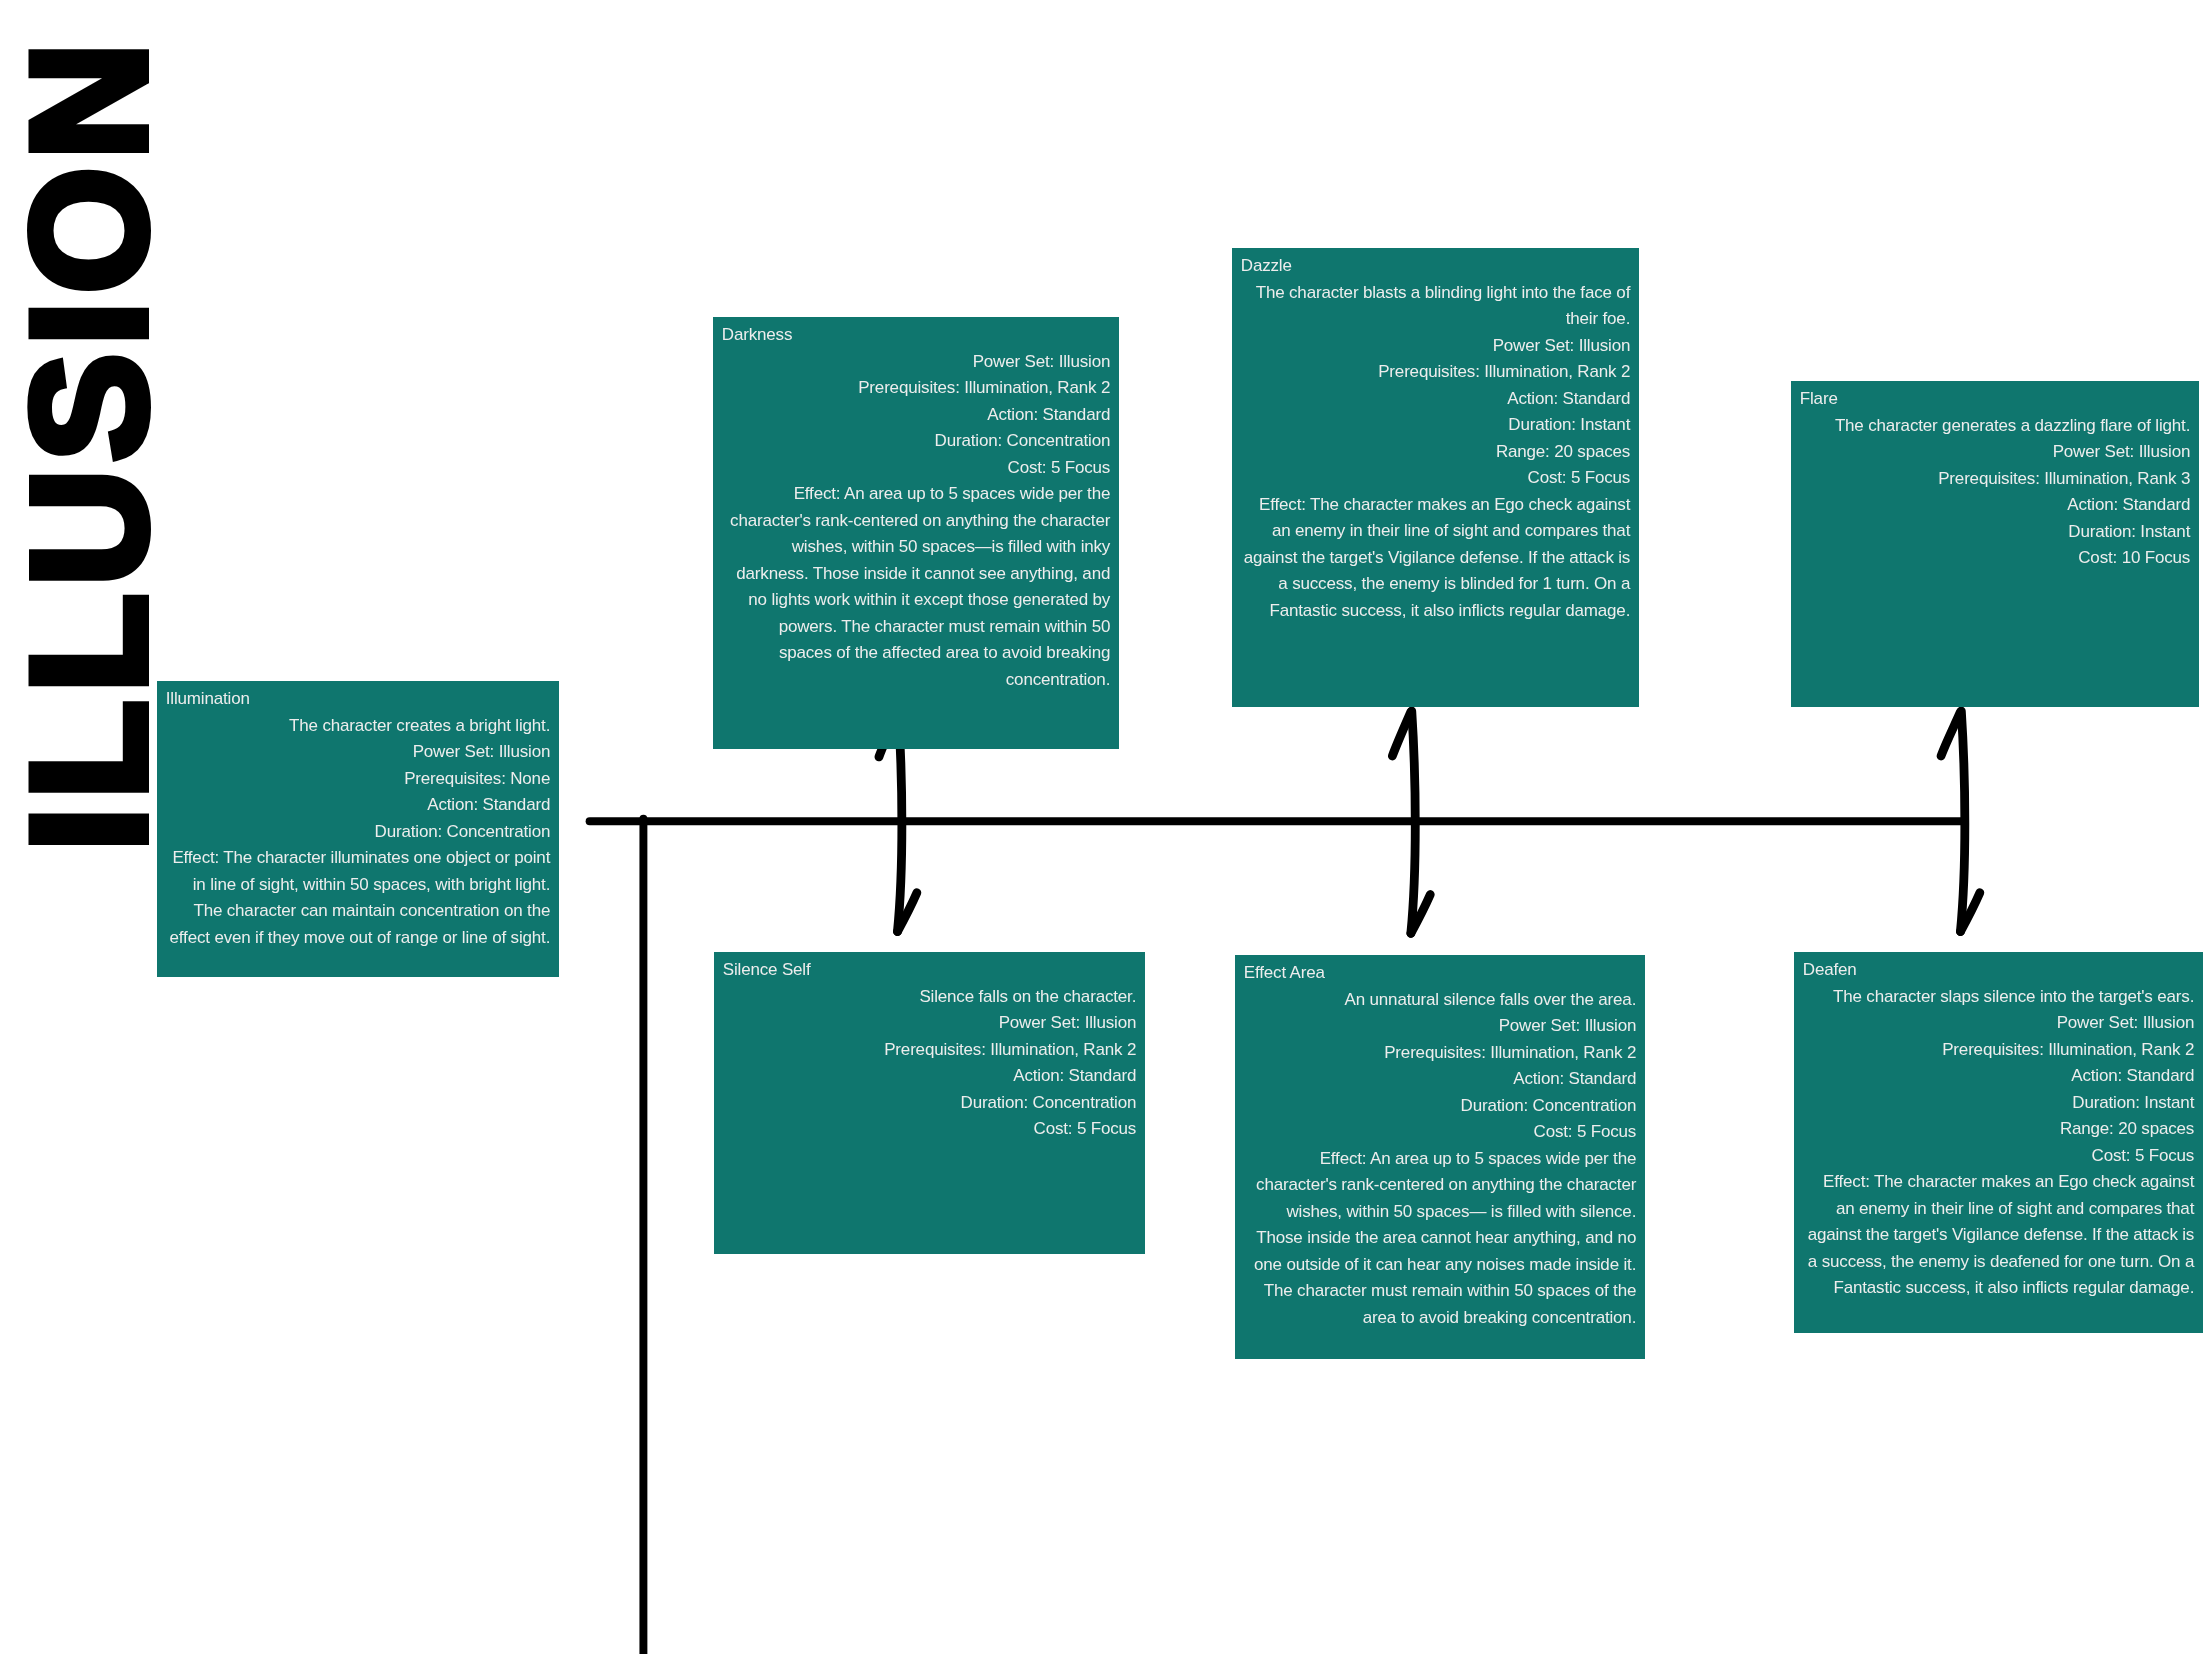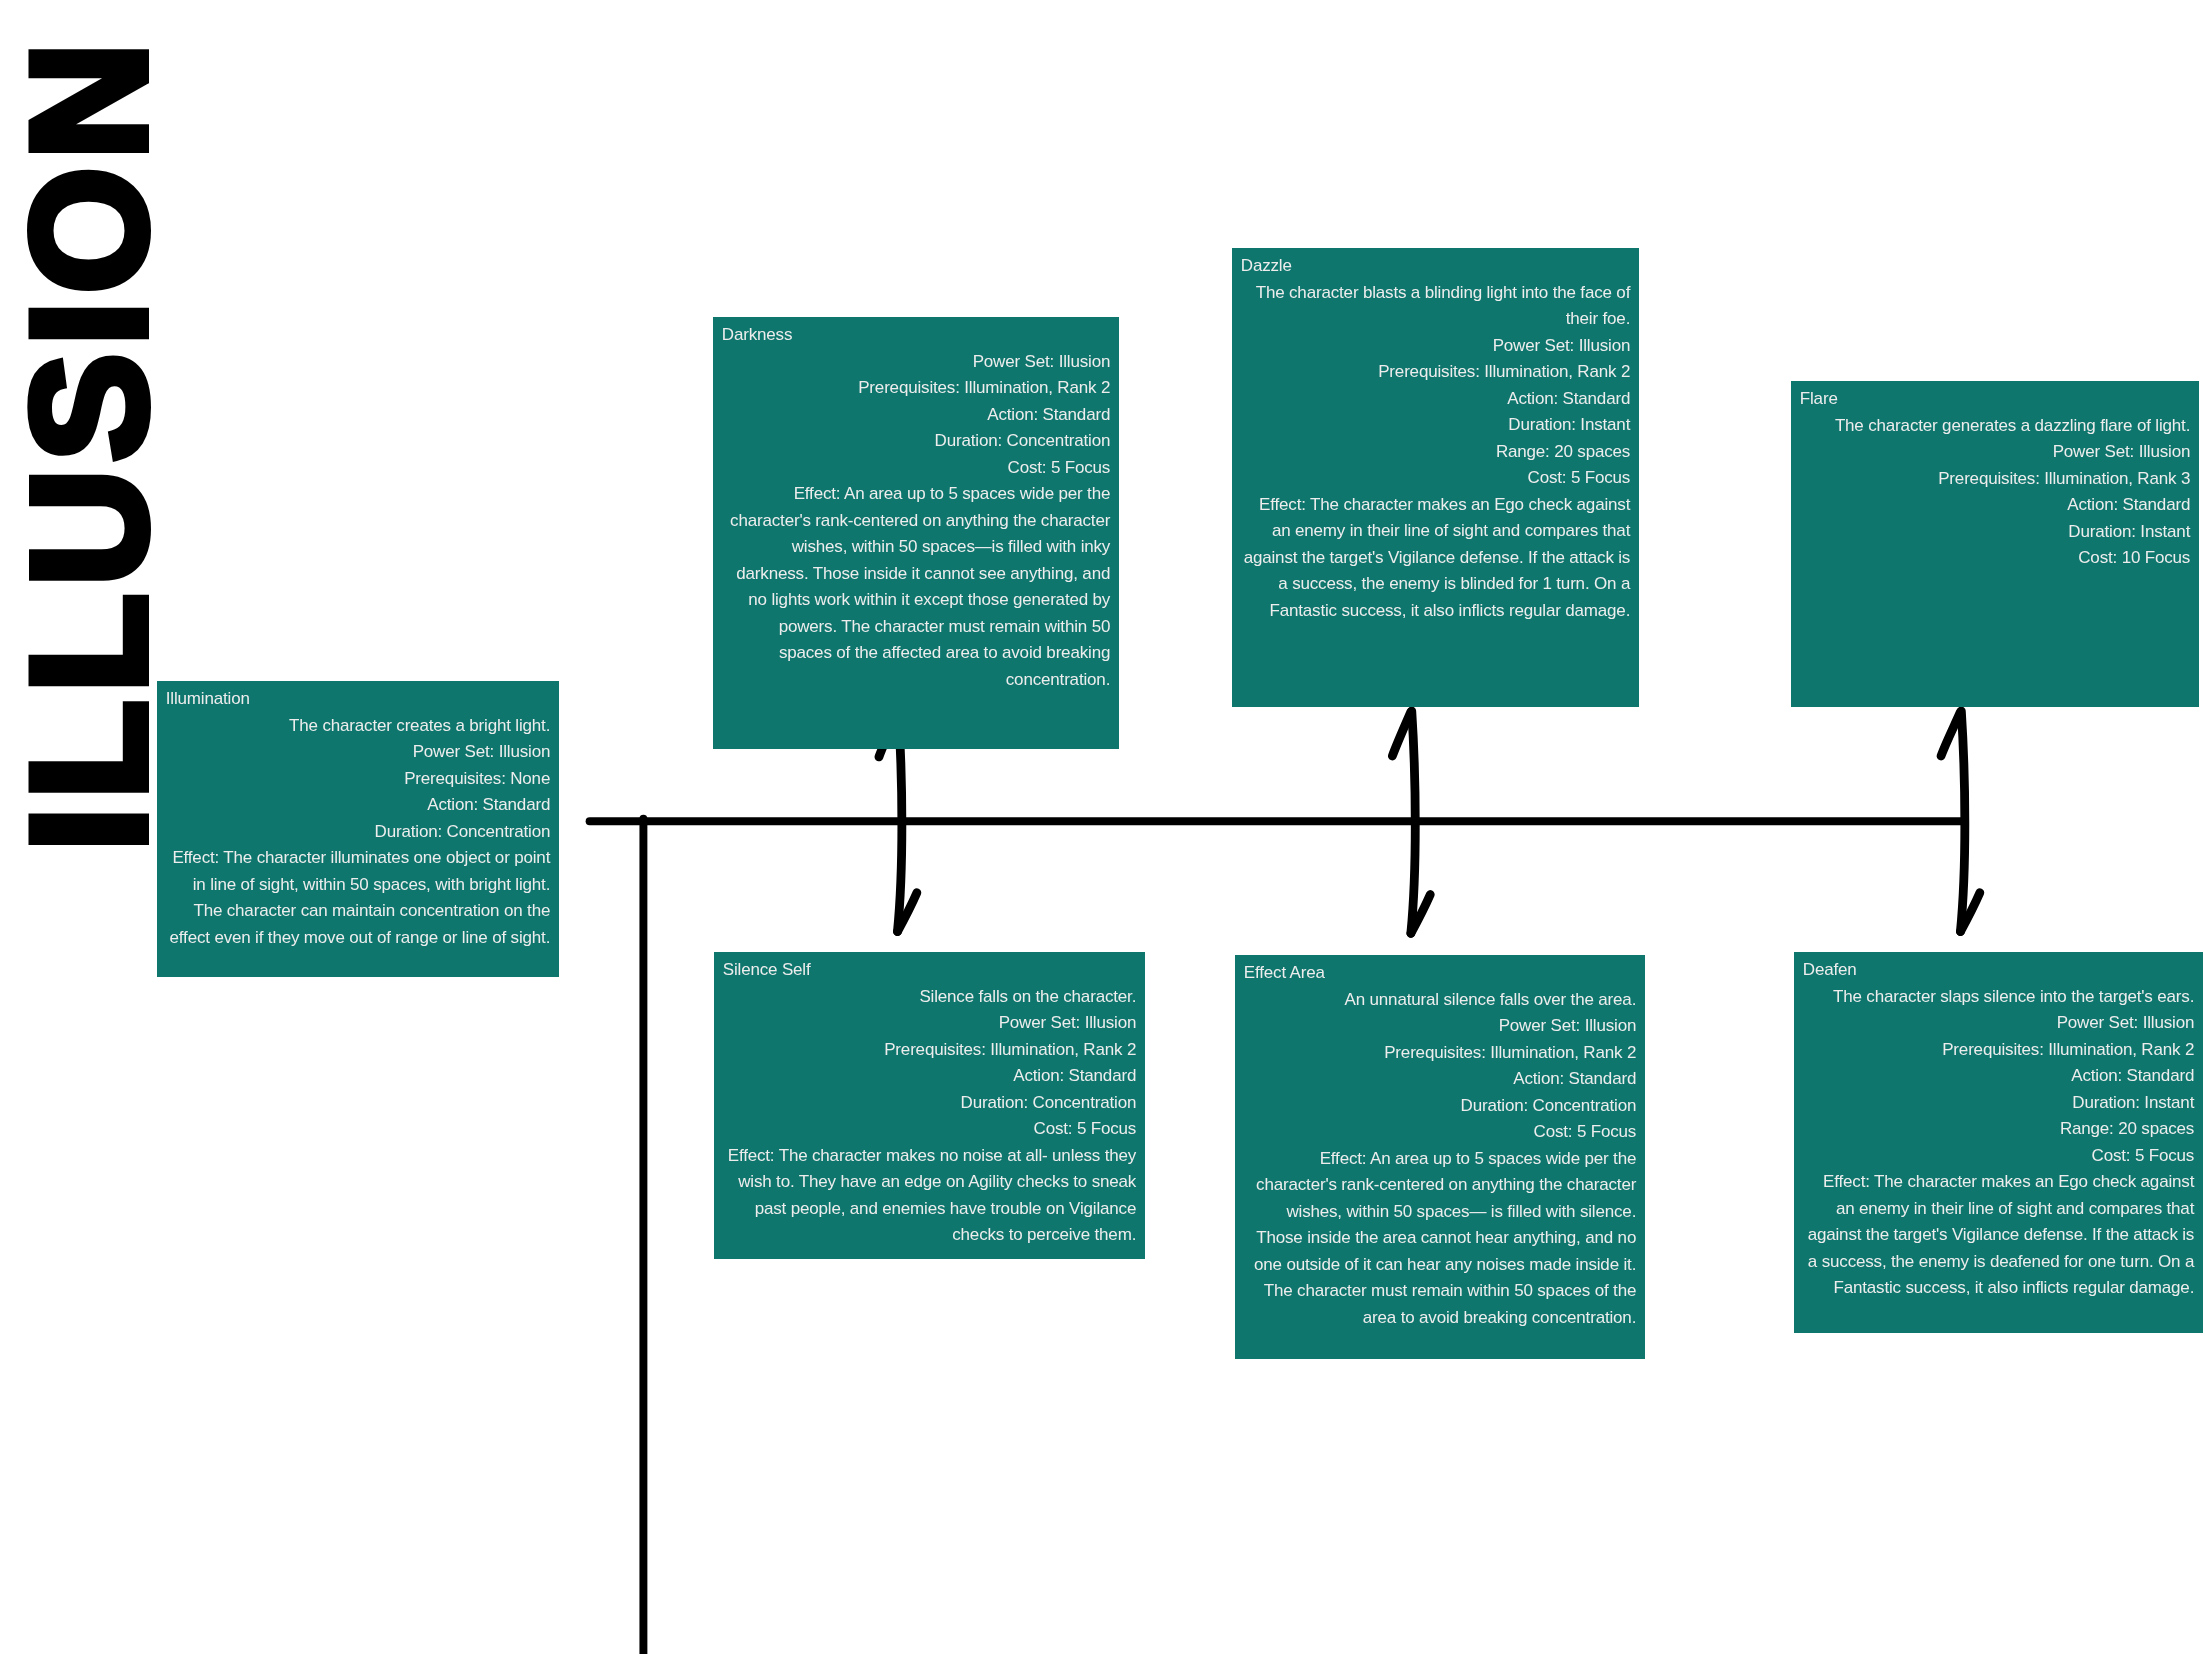--- a/index.html
+++ b/index.html
@@ -136,21 +136,20 @@
 </section>
 
 <section class="card" style="left:714px; top:952px; width:431px; min-height:302px;">
   <div class="card-title">Silence Self</div>
   <div class="card-line">Silence falls on the character.</div>
   <div class="card-line">Power Set: Illusion</div>
   <div class="card-line">Prerequisites: Illumination, Rank 2</div>
   <div class="card-line">Action: Standard</div>
   <div class="card-line">Duration: Concentration</div>
   <div class="card-line">Cost: 5 Focus</div>
-  <div class="card-effect">Effect: The character makes no noise at all- unless they wish to. They have an edge on Agility checks to sneak past people, and enemies have trouble on Vigilance checks to perceive them.</div>
 </section>
 
 <section class="card" style="left:1235px; top:955px; width:410px; min-height:404px;">
   <div class="card-title">Effect Area</div>
   <div class="card-line">An unnatural silence falls over the area.</div>
   <div class="card-line">Power Set: Illusion</div>
   <div class="card-line">Prerequisites: Illumination, Rank 2</div>
   <div class="card-line">Action: Standard</div>
   <div class="card-line">Duration: Concentration</div>
   <div class="card-line">Cost: 5 Focus</div>

